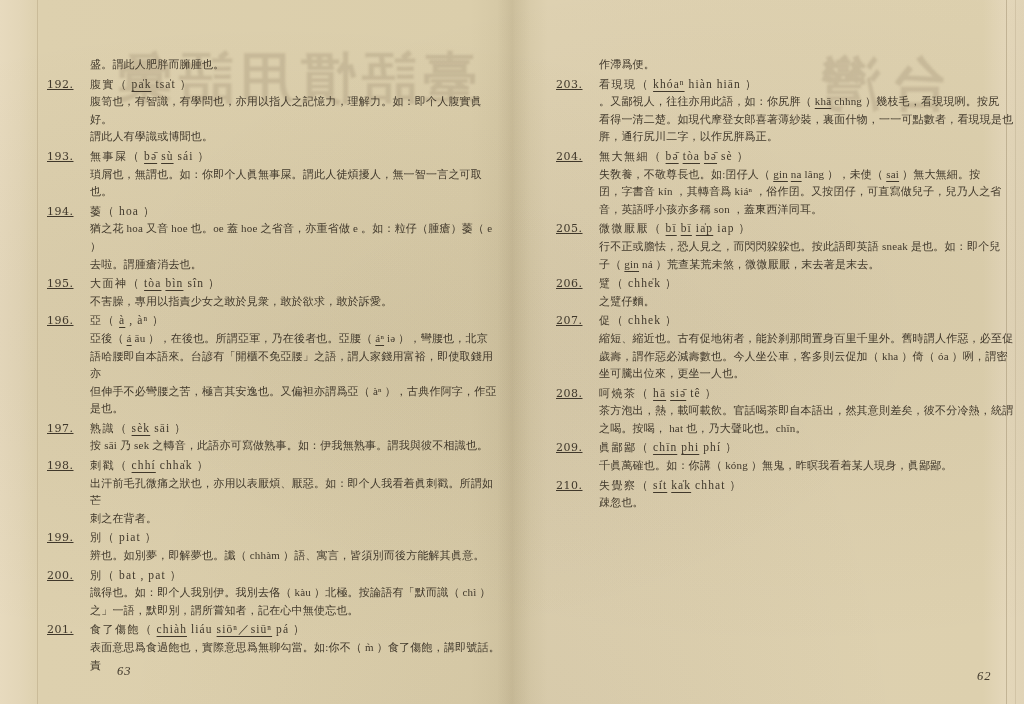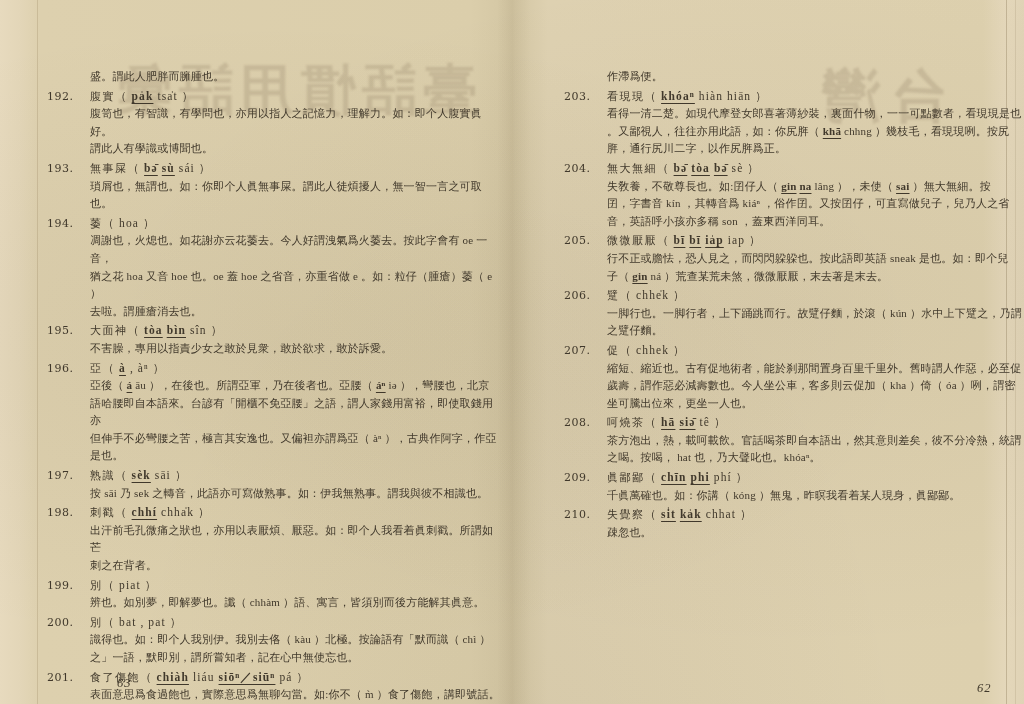--- a/index.html
+++ b/index.html
@@ -20,44 +20,44 @@
       linear-gradient(90deg,
         #e7dabe 0px,#e3d6b8 20px,#ddd0ae 40px,
         #dbceab 46%,#d3c6a3 50%,#ded1b1 53.5%,
         #ddd0ae 96%,#e4d7ba 98.2%,#e0d3b6 100%);
   }
   .fold-line{position:absolute;top:0;bottom:0;left:37px;width:1px;background:rgba(150,130,95,.28);}
   .edge-line-1{position:absolute;top:0;bottom:0;right:17px;width:1px;background:rgba(125,105,72,.32);}
   .edge-line-2{position:absolute;top:0;bottom:0;right:8px;width:1px;background:rgba(140,120,88,.18);}
   .gutter{position:absolute;top:0;bottom:0;left:497px;width:34px;
     background:linear-gradient(90deg, transparent, rgba(90,70,40,.07) 45%, rgba(90,70,40,.05) 55%, transparent);}
-  .page{position:absolute;top:12px;bottom:0;width:512px;}
+  .page{position:absolute;top:0;bottom:0;width:512px;}
   .page-left{left:0;}
   .page-right{left:512px;}
   .ghost{
     position:absolute;z-index:0;font-weight:bold;color:var(--ghost);
     transform:scaleX(-1);filter:blur(1.3px);
     font-family:"DejaVu Sans","Liberation Sans",sans-serif;white-space:nowrap;
   }
   .ghost-left{left:78px;top:42px;width:430px;font-size:54px;letter-spacing:7px;text-align:center;}
   .ghost-right{left:300px;top:46px;font-size:58px;letter-spacing:10px;}
   .content{position:absolute;z-index:1;top:56px;}
   .content-left{left:47px;width:455px;}
-  .content-right{left:44px;width:460px;margin-left:8px;}
+  .content-right{left:44px;width:460px;}
   .line{font-size:11px;line-height:17.6px;color:var(--ink);letter-spacing:.2px;}
   .intro{margin-left:43px;}
   .entry{display:flex;margin-top:2px;}
   .no{
     flex:none;width:43px;font-size:11px;line-height:17.6px;color:var(--ink);
-    font-family:"DejaVu Serif","Liberation Serif",serif;letter-spacing:.5px;
+    font-family:"DejaVu Serif","Liberation Serif",serif;letter-spacing:.5px;text-decoration:underline;
   }
   .etext{flex:1;min-width:0;}
   .term{letter-spacing:1.5px;text-align:right;}
   .pron{letter-spacing:1.1px;font-size:11.5px;}
-  u{text-decoration-thickness:1px;text-underline-offset:2.5px;font-weight:bold;}
+  u{text-decoration-thickness:1px;text-underline-offset:2.5px;}
   .pageno{position:absolute;z-index:1;font-size:12.5px;font-style:italic;color:var(--ink);letter-spacing:1px;margin-left:32px;}
   .pageno-left{left:85px;top:664px;}
   .pageno-right{left:433px;top:669px;}
 </style>
 </head>
 <body>
 
 <div class="book">
   <div class="gutter"></div>
   <div class="fold-line"></div>
@@ -79,21 +79,20 @@
             <span class="no">193.</span>
             <div class="etext">
               <div class="line head"><span class="term">無事屎</span><span class="pron">（ <u>bə̄</u> <u>sù</u> sái ）</span></div>
               <div class="line">瑣屑也，無謂也。如：你即个人眞無事屎。謂此人徒煩擾人，無一智一言之可取也。</div>
             </div>
           </div>
           <div class="entry">
             <span class="no">194.</span>
             <div class="etext">
               <div class="line head"><span class="term">萎</span><span class="pron">（ hoa ）</span></div>
-              <div class="line">凋謝也，火熄也。如花謝亦云花萎去。今人好謂洩氣爲火萎去。按此字會有 oe 一音，</div>
               <div class="line">猶之花 hoa 又音 hoe 也。oe 蓋 hoe 之省音，亦重省做 e 。如：粒仔（腫瘡）萎（ e ）</div>
               <div class="line">去啦。謂腫瘡消去也。</div>
             </div>
           </div>
           <div class="entry">
             <span class="no">195.</span>
             <div class="etext">
               <div class="line head"><span class="term">大面神</span><span class="pron">（ <u>tòa</u> <u>bìn</u> sîn ）</span></div>
               <div class="line">不害臊，專用以指責少女之敢於見衆，敢於欲求，敢於訴愛。</div>
             </div>
@@ -152,22 +151,22 @@
 
   <div class="page page-right">
     <div class="ghost ghost-right">台灣</div>
     <div class="content content-right">
       <div class="line intro">作滯爲便。</div>
       <div>
           <div class="entry">
             <span class="no">203.</span>
             <div class="etext">
               <div class="line head"><span class="term">看現現</span><span class="pron">（ <u>khóaⁿ</u> hiàn hiān ）</span></div>
+              <div class="line">。又鄙視人，往往亦用此語，如：你尻脌（ <u>khā</u> chhng ）幾枝毛，看現現咧。按尻</div>
               <div class="line">看得一清二楚。如現代摩登女郎喜著薄紗裝，裏面什物，一一可點數者，看現現是也</div>
-              <div class="line">。又鄙視人，往往亦用此語，如：你尻脌（ <u>khā</u> chhng ）幾枝毛，看現現咧。按尻</div>
               <div class="line">脌，通行尻川二字，以作尻脌爲正。</div>
             </div>
           </div>
           <div class="entry">
             <span class="no">204.</span>
             <div class="etext">
               <div class="line head"><span class="term">無大無細</span><span class="pron">（ <u>bə̄</u> <u>tòa</u> <u>bə̄</u> sè ）</span></div>
               <div class="line">失敎養，不敬尊長也。如:囝仔人（ <u>gin</u> <u>na</u> lâng ），未使（ <u>sai</u> ）無大無細。按</div>
               <div class="line">囝，字書音 kín ，其轉音爲 kiáⁿ ，俗作囝。又按囝仔，可直寫做兒子，兒乃人之省</div>
               <div class="line">音，英語呼小孩亦多稱 son ，蓋東西洋同耳。</div>
@@ -178,39 +177,38 @@
             <div class="etext">
               <div class="line head"><span class="term">微微厭厭</span><span class="pron">（ <u>bī</u> <u>bī</u> <u>ia̍p</u> iap ）</span></div>
               <div class="line">行不正或膽怯，恐人見之，而閃閃躱躱也。按此語即英語 sneak 是也。如：即个兒</div>
               <div class="line">子（ <u>gin</u> ná ）荒查某荒未煞，微微厭厭，末去著是末去。</div>
             </div>
           </div>
           <div class="entry">
             <span class="no">206.</span>
             <div class="etext">
               <div class="line head"><span class="term">躄</span><span class="pron">（ chhe̍k ）</span></div>
-              <div class="line">一脚行也。一脚行者，上下踊跳而行。故躄仔麵，於滾（ kún ）水中上下躄之，乃謂</div>
               <div class="line">之躄仔麵。</div>
             </div>
           </div>
           <div class="entry">
             <span class="no">207.</span>
             <div class="etext">
               <div class="line head"><span class="term">促</span><span class="pron">（ chhek ）</span></div>
               <div class="line">縮短、縮近也。古有促地術者，能於刹那間置身百里千里外。舊時謂人作惡，必至促</div>
               <div class="line">歲壽，謂作惡必減壽數也。今人坐公車，客多則云促加（ kha ）倚（ óa ）咧，謂密</div>
               <div class="line">坐可騰出位來，更坐一人也。</div>
             </div>
           </div>
           <div class="entry">
             <span class="no">208.</span>
             <div class="etext">
               <div class="line head"><span class="term">呵燒茶</span><span class="pron">（ <u>hā</u> <u>siə̄</u> tê ）</span></div>
               <div class="line">茶方泡出，熱，載呵載飲。官話喝茶即自本語出，然其意則差矣，彼不分冷熱，統謂</div>
-              <div class="line">之喝。按喝， hat 也，乃大聲叱也。khóaⁿ。</div>
+              <div class="line">之喝。按喝， hat 也，乃大聲叱也。chīn。</div>
             </div>
           </div>
           <div class="entry">
             <span class="no">209.</span>
             <div class="etext">
               <div class="line head"><span class="term">眞鄙鄙</span><span class="pron">（ <u>chīn</u> <u>phi</u> phí ）</span></div>
               <div class="line">千眞萬確也。如：你講（ kóng ）無鬼，昨暝我看着某人現身，眞鄙鄙。</div>
             </div>
           </div>
           <div class="entry">

